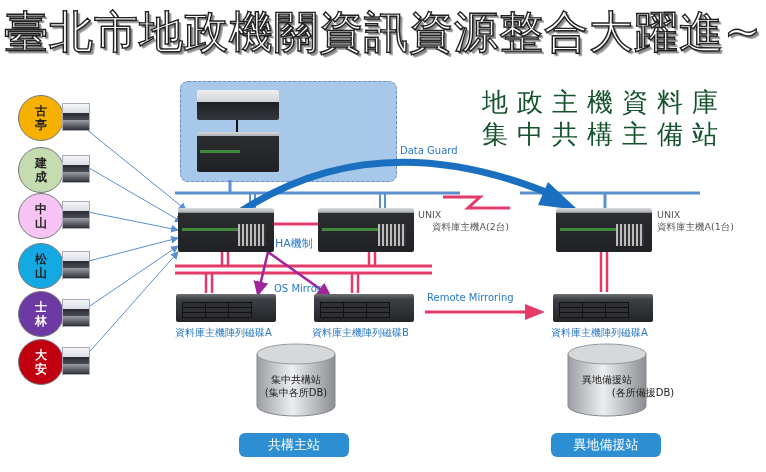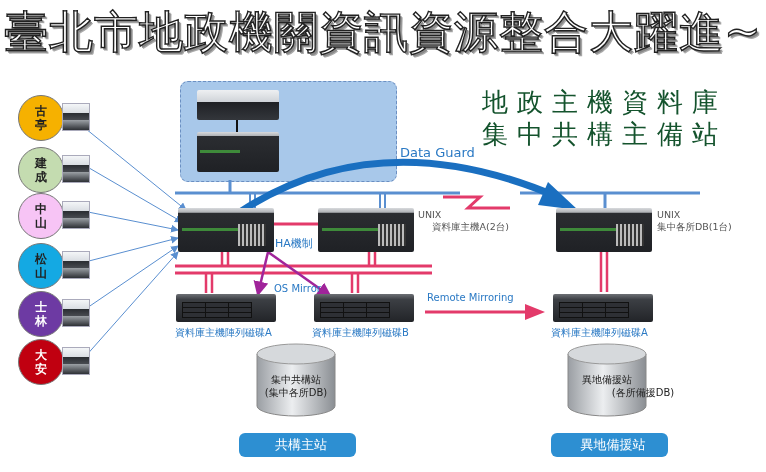--- a/index.html
+++ b/index.html
@@ -28,21 +28,21 @@
                   background:repeating-linear-gradient(90deg, #bbb 0 2px, #333 2px 4px); }
   .disk { width:100px; height:28px; border-radius:2px;
           background:linear-gradient(#6d7075 0%, #3c3f44 20%, #222428 100%); }
   .disk .grid { position:absolute; left:6px; top:8px; width:70px; height:16px;
                 background:repeating-linear-gradient(90deg, #111 0 1px, transparent 1px 23px),
                            repeating-linear-gradient(0deg, #111 0 1px, #2e3035 1px 5px); }
   .lbl-blue { color:#2a79c4; font-size:10px; white-space:nowrap; }
   .lbl-gray { color:#555; font-size:9.5px; line-height:12px; white-space:nowrap; }
   .db-text { width:80px; text-align:center; font-size:10px; color:#222; line-height:13px; }
   .station-btn { width:110px; height:24px; border-radius:6px; background:#2d8fd2;
-                 color:#fff; font-size:13px; text-align:center; line-height:24px;padding-left:7px; }
+                 color:#fff; font-size:13px; text-align:center; line-height:24px; }
   #cloud { left:180px; top:81px; width:215px; height:99px; border:1.5px dashed #6b8fc2;
            border-radius:8px; background:#a8c8ea; }
 </style>
 </head>
 <body>
 
 <div id="main-title" class="abs">臺北市地政機關資訊資源整合大躍進~</div>
 
 <div class="abs red-heading" style="left:482px; top:86px;">地政主機資料庫</div>
 <div class="abs red-heading" style="left:482px; top:118px;">集中共構主備站</div>
@@ -171,24 +171,24 @@
     <div class="bays"></div>
   </div>
 <div class="server abs" style="left:556px; top:208px;">
     <div class="stripe"></div>
     <div class="bays"></div>
   </div>
 
 <div class="abs lbl-gray" style="left:418px; top:209px;">UNIX</div>
 <div class="abs lbl-gray" style="left:432px; top:221px;">資料庫主機A(2台)</div>
 <div class="abs lbl-gray" style="left:657px; top:209px;">UNIX</div>
-<div class="abs lbl-gray" style="left:657px; top:221px;">集中各所DB(1台)</div>
+<div class="abs lbl-gray" style="left:657px; top:221px;">資料庫主機A(1台)</div>
 
 <div class="abs" style="left:275px; top:236px; color:#2a79c4; font-size:11px;">HA機制</div>
-<div class="abs" style="left:400px; top:145px; color:#2a79c4; font-size:13px;">Data Guard</div>
+<div class="abs" style="left:400px; top:145px; color:#2a79c4; font-size:10px;">Data Guard</div>
 <div class="abs" style="left:274px; top:283px; color:#2a79c4; font-size:10px;">OS Mirror</div>
 <div class="abs" style="left:427px; top:292px; color:#2a79c4; font-size:10px;">Remote Mirroring</div>
 
 <div class="disk abs" style="left:176px; top:294px;">
     <div class="grid"></div>
   </div>
 <div class="disk abs" style="left:314px; top:294px;">
     <div class="grid"></div>
   </div>
 <div class="disk abs" style="left:553px; top:294px;">

